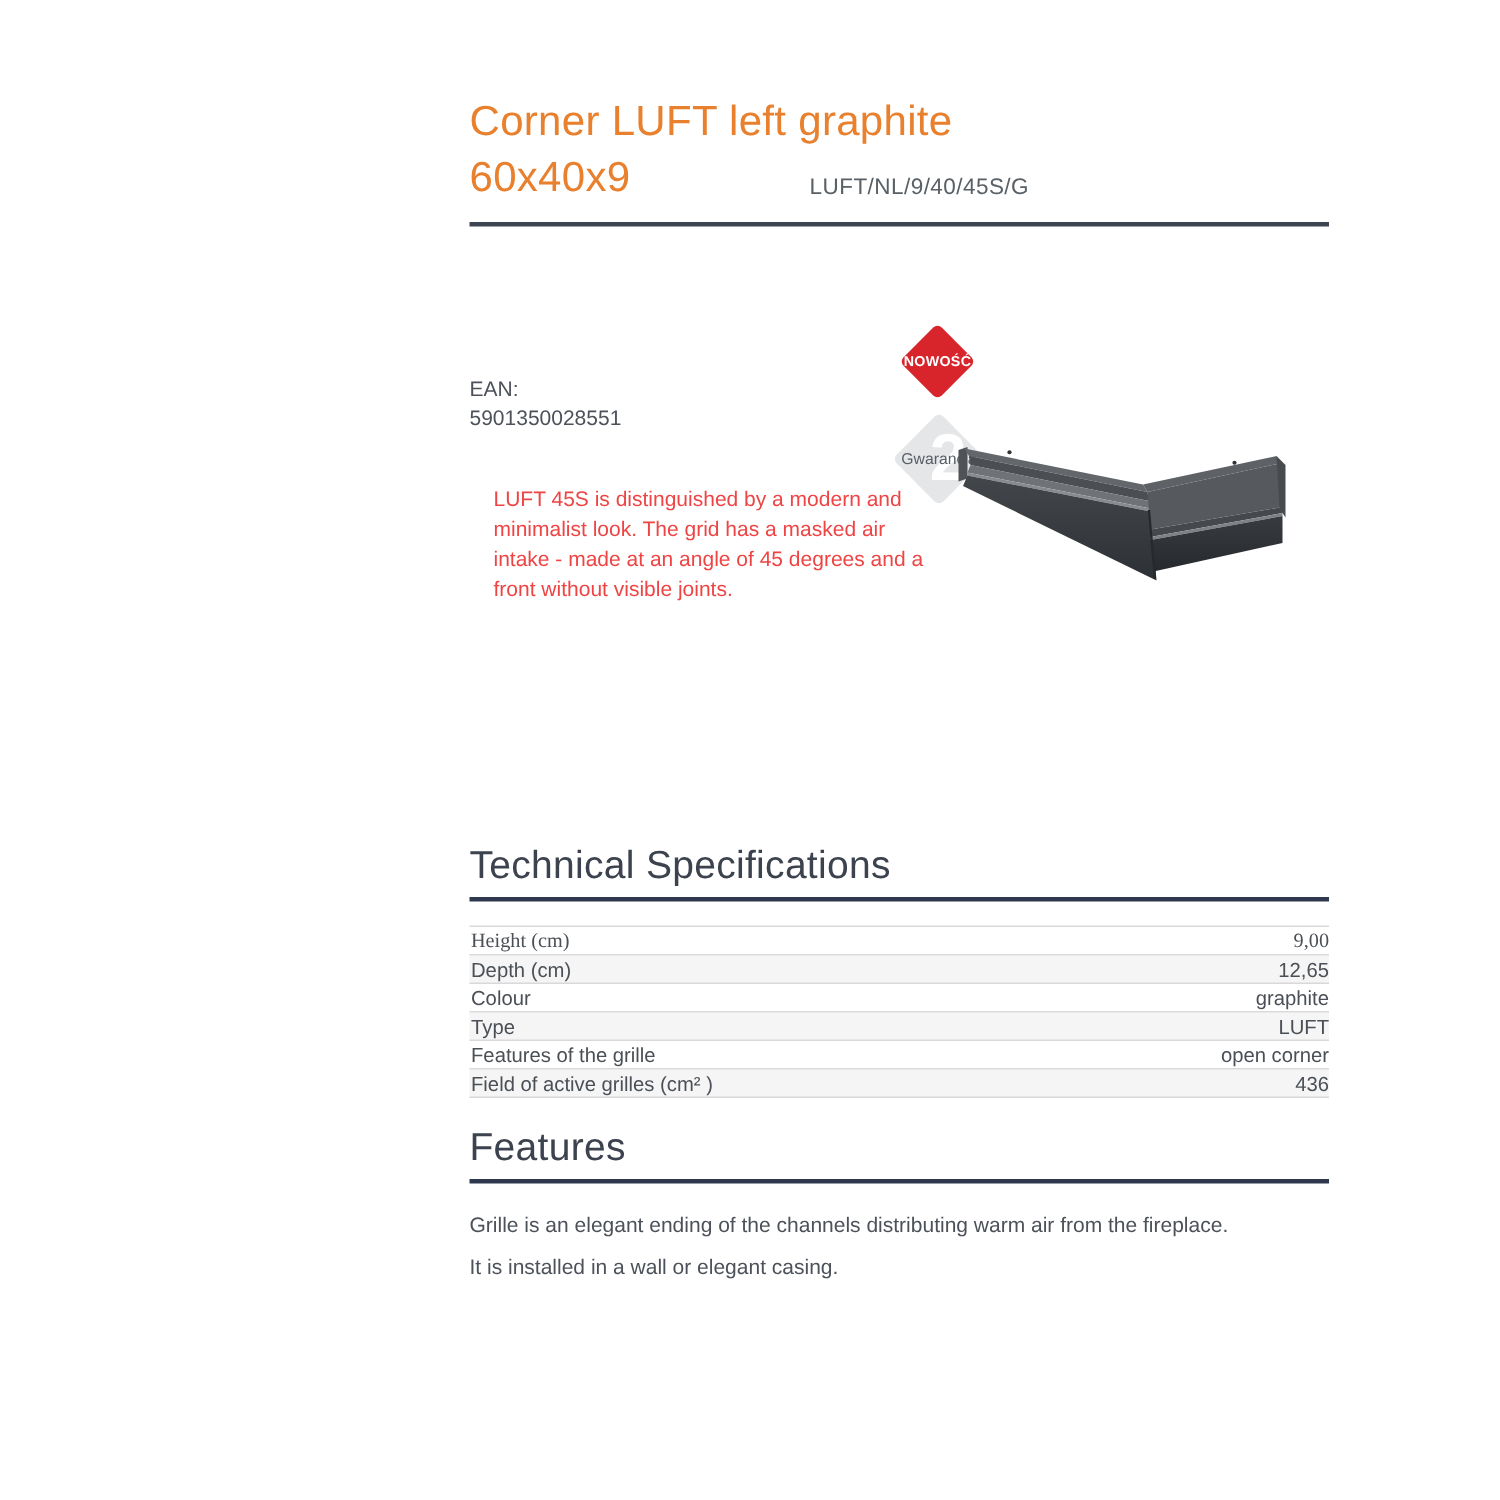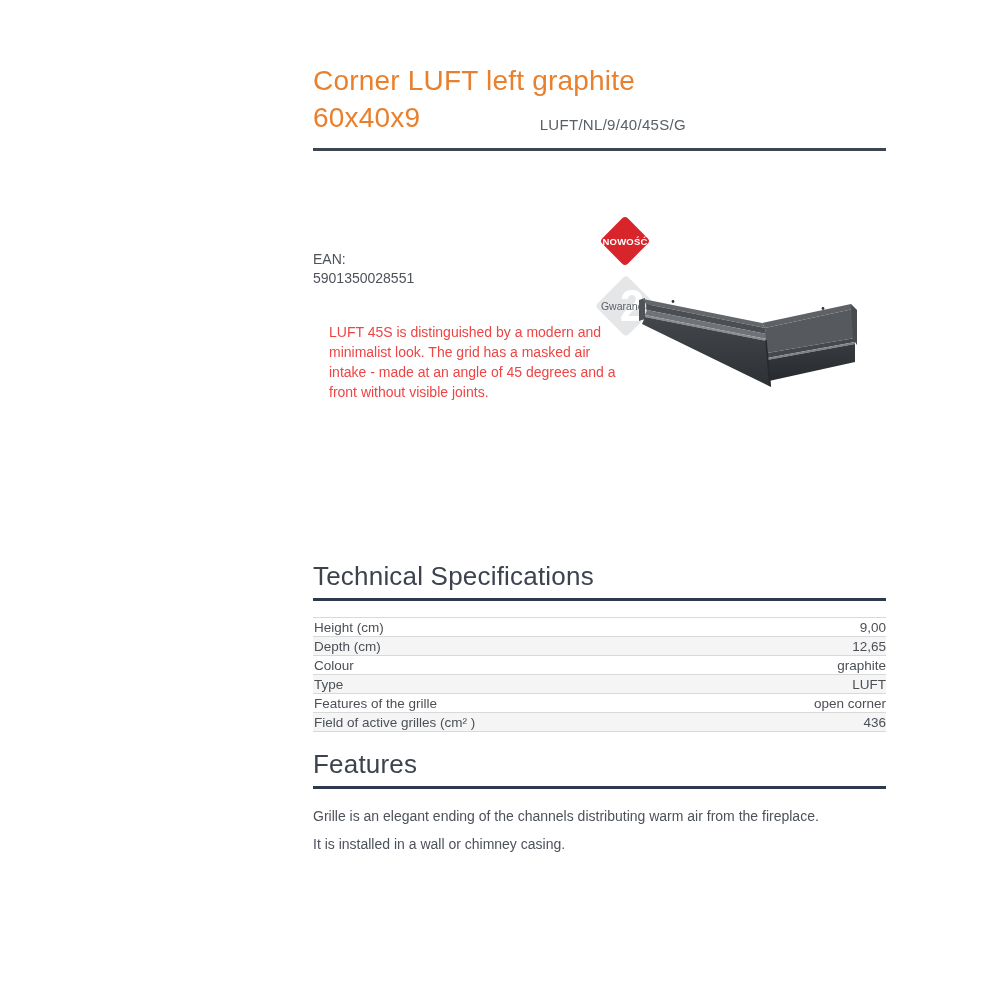--- a/index.html
+++ b/index.html
@@ -154,21 +154,21 @@
     left: 213px;
     top: 617px;
     width: 573px;
     border-collapse: collapse;
     font-size: 13.5px;
     color: #4b5056;
     border-top: 1px solid #d9d9d9;
     border-bottom: 1px solid #d9d9d9;
   }
   table.specs tr { height: 19px; border-top: 1px solid #d9d9d9; }
-  table.specs tr:first-child { border-top: none; }
+  table.specs tr:first-child { border-top: none; font-family: Liberation Serif, serif; }
   table.specs tr:nth-child(even) { background: #f5f5f5; }
   table.specs td { padding: 1px 0; }
   table.specs td.label { width: 50%; text-align: left; padding-left: 1px; }
   table.specs td.value { width: 50%; text-align: right; }
 
   .features-text {
     position: absolute;
     left: 213px;
     top: 807px;
     width: 578px;
@@ -267,16 +267,16 @@
         <td class="value">436</td>
       </tr>
     </tbody>
   </table>
 
   <h2 class="section-heading" id="features-heading">Features</h2>
   <div class="rule rule-features"></div>
 
   <div class="features-text">
     <p>Grille is an elegant ending of the channels distributing warm air from the fireplace.</p>
-    <p>It is installed in a wall or chimney casing.</p>
+    <p>It is installed in a wall or elegant casing.</p>
   </div>
 
 </div>
 
 </body></html>

